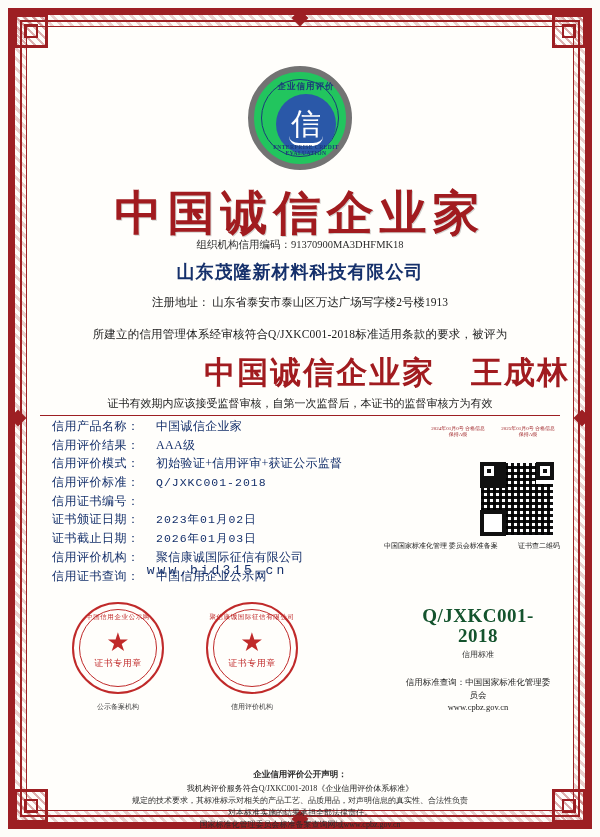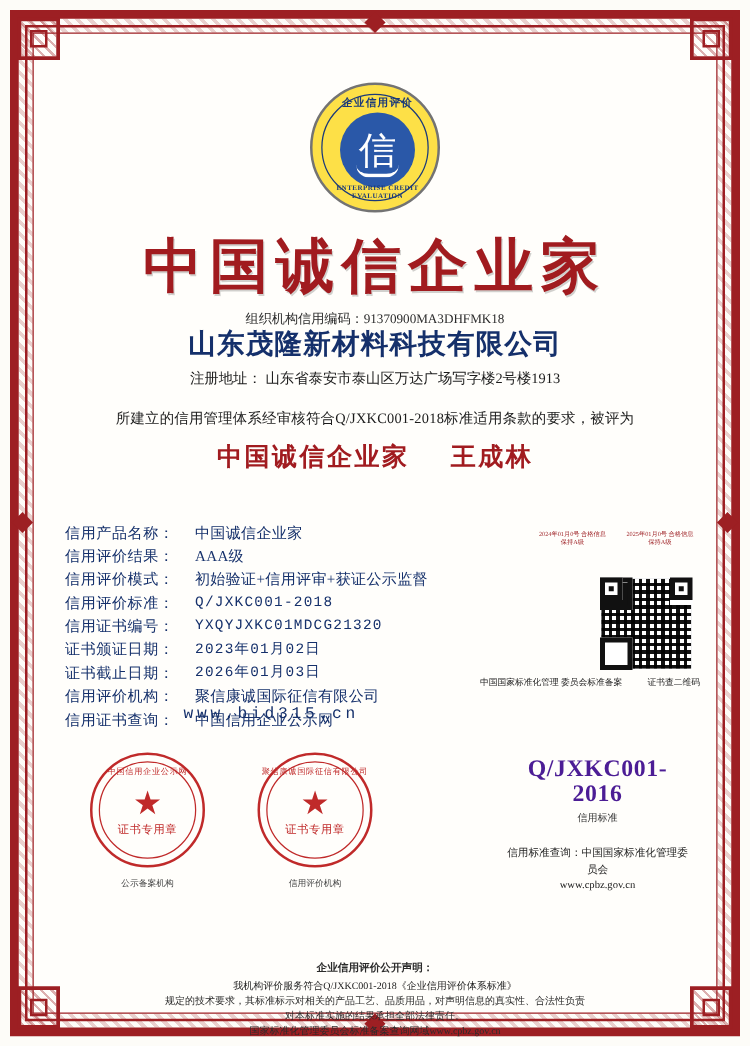--- a/index.html
+++ b/index.html
@@ -69,22 +69,22 @@
   .emblem-wrap {
     position: absolute;
     left: 50%; top: 36px;
     transform: translateX(-50%);
     width: 104px; height: 104px;
   }
   .emblem {
     position: relative;
     width: 104px; height: 104px;
     border-radius: 50%;
-    border: 2px solid #737373;
-    background: #fde047;
+    border: 6px solid #737373;
+    background: #22c55e;
   }
   .emblem .ring2 {
     position: absolute;
     left: 7px; top: 7px; right: 7px; bottom: 7px;
     border-radius: 50%;
     border: 1px solid #1b3a7a;
   }
   .emblem .disc {
     position: absolute;
     left: 22px; top: 22px;
@@ -126,28 +126,27 @@
     text-shadow: 1px 1px 0 rgba(0,0,0,0.18);
     font-family: "Liberation Serif", serif;
   }
 
   .code-line {
     position: absolute;
     left: 0; right: 0; top: 208px;
     text-align: center;
     font-size: 10.5px;
     color: #2b2b2b;
-    margin-top: 10px;
   }
 
   .company {
     position: absolute;
     left: 0; right: 0; top: 230px;
     text-align: center;
-    font-size: 22px;
+    font-size: 18px;
     font-weight: bold;
     color: #15306b;
     letter-spacing: 1px;
   }
 
   .addr {
     position: absolute;
     left: 0; right: 0; top: 265px;
     text-align: center;
     font-size: 11.5px;
@@ -160,22 +159,22 @@
     left: 14px; right: 14px; top: 297px;
     text-align: center;
     font-size: 11.5px;
     color: #1b1b1b;
     letter-spacing: 0.2px;
   }
 
   .award {
     position: absolute;
     left: 0; right: 0; top: 322px;
-    text-align: center;
-    font-size: 20px;
+    text-align: right;
+    font-size: 31px;
     font-weight: bold;
     color: #a11b1f;
     letter-spacing: 2px;
   }
   .award .name { margin-left: 26px; }
 
   .valid-note {
     position: absolute;
     left: 10px; right: 10px; top: 366px;
     text-align: center;
@@ -341,21 +340,21 @@
 
   .std-box {
     position: absolute;
     right: 18px; top: 576px;
     width: 148px;
     text-align: center;
   }
   .std-code {
     font-size: 19px;
     font-weight: bold;
-    color: #4c1d95;
+    color: #14532d;
     line-height: 1.05;
     letter-spacing: 0.5px;
   }
   .std-label {
     margin-top: 3px;
     font-size: 8px;
     color: #333;
   }
   .std-query {
     margin-top: 16px;
@@ -424,41 +423,41 @@
 
     <div class="addr">注册地址： 山东省泰安市泰山区万达广场写字楼2号楼1913</div>
 
     <div class="statement">所建立的信用管理体系经审核符合Q/JXKC001-2018标准适用条款的要求，被评为</div>
 
     <div class="award">
       <span>中国诚信企业家</span>
       <span class="name">王成林</span>
     </div>
 
+    <div class="valid-note">证书有效期内应该接受监督审核，自第一次监督后，本证书的监督审核方为有效</div>
 
     <div class="fields">
       <div class="field-row">
         <div class="field-label">信用产品名称：</div>
         <div class="field-value">中国诚信企业家</div>
       </div>
       <div class="field-row">
         <div class="field-label">信用评价结果：</div>
         <div class="field-value">AAA级</div>
       </div>
       <div class="field-row">
         <div class="field-label">信用评价模式：</div>
         <div class="field-value">初始验证+信用评审+获证公示监督</div>
       </div>
       <div class="field-row">
         <div class="field-label">信用评价标准：</div>
         <div class="field-value mono">Q/JXKC001-2018</div>
       </div>
       <div class="field-row">
         <div class="field-label">信用证书编号：</div>
-        <div class="field-value mono">YXQYJXKC01MDCG21320</div>
       </div>
       <div class="field-row">
         <div class="field-label">证书颁证日期：</div>
         <div class="field-value mono">2023年01月02日</div>
       </div>
       <div class="field-row">
         <div class="field-label">证书截止日期：</div>
         <div class="field-value mono">2026年01月03日</div>
       </div>
       <div class="field-row">
@@ -514,21 +513,21 @@
     <div class="stamp stamp-2">
       <div class="inner-ring"></div>
       <div class="arc">聚信康诚国际征信有限公司</div>
       <div class="star">★</div>
       <div class="band">证书专用章</div>
     </div>
     <div class="stamp-caption cap-2">信用评价机构</div>
 
     <div class="std-box">
       <div class="std-code">Q/JXKC001-</div>
-      <div class="std-code">2016</div>
+      <div class="std-code">2018</div>
       <div class="std-label">信用标准</div>
       <div class="std-query">
         <span>信用标准查询：</span><span>中国国家标准化管理委员会</span>
         <div>www.cpbz.gov.cn</div>
       </div>
     </div>
 
   </div>
 
   <div class="footer">

